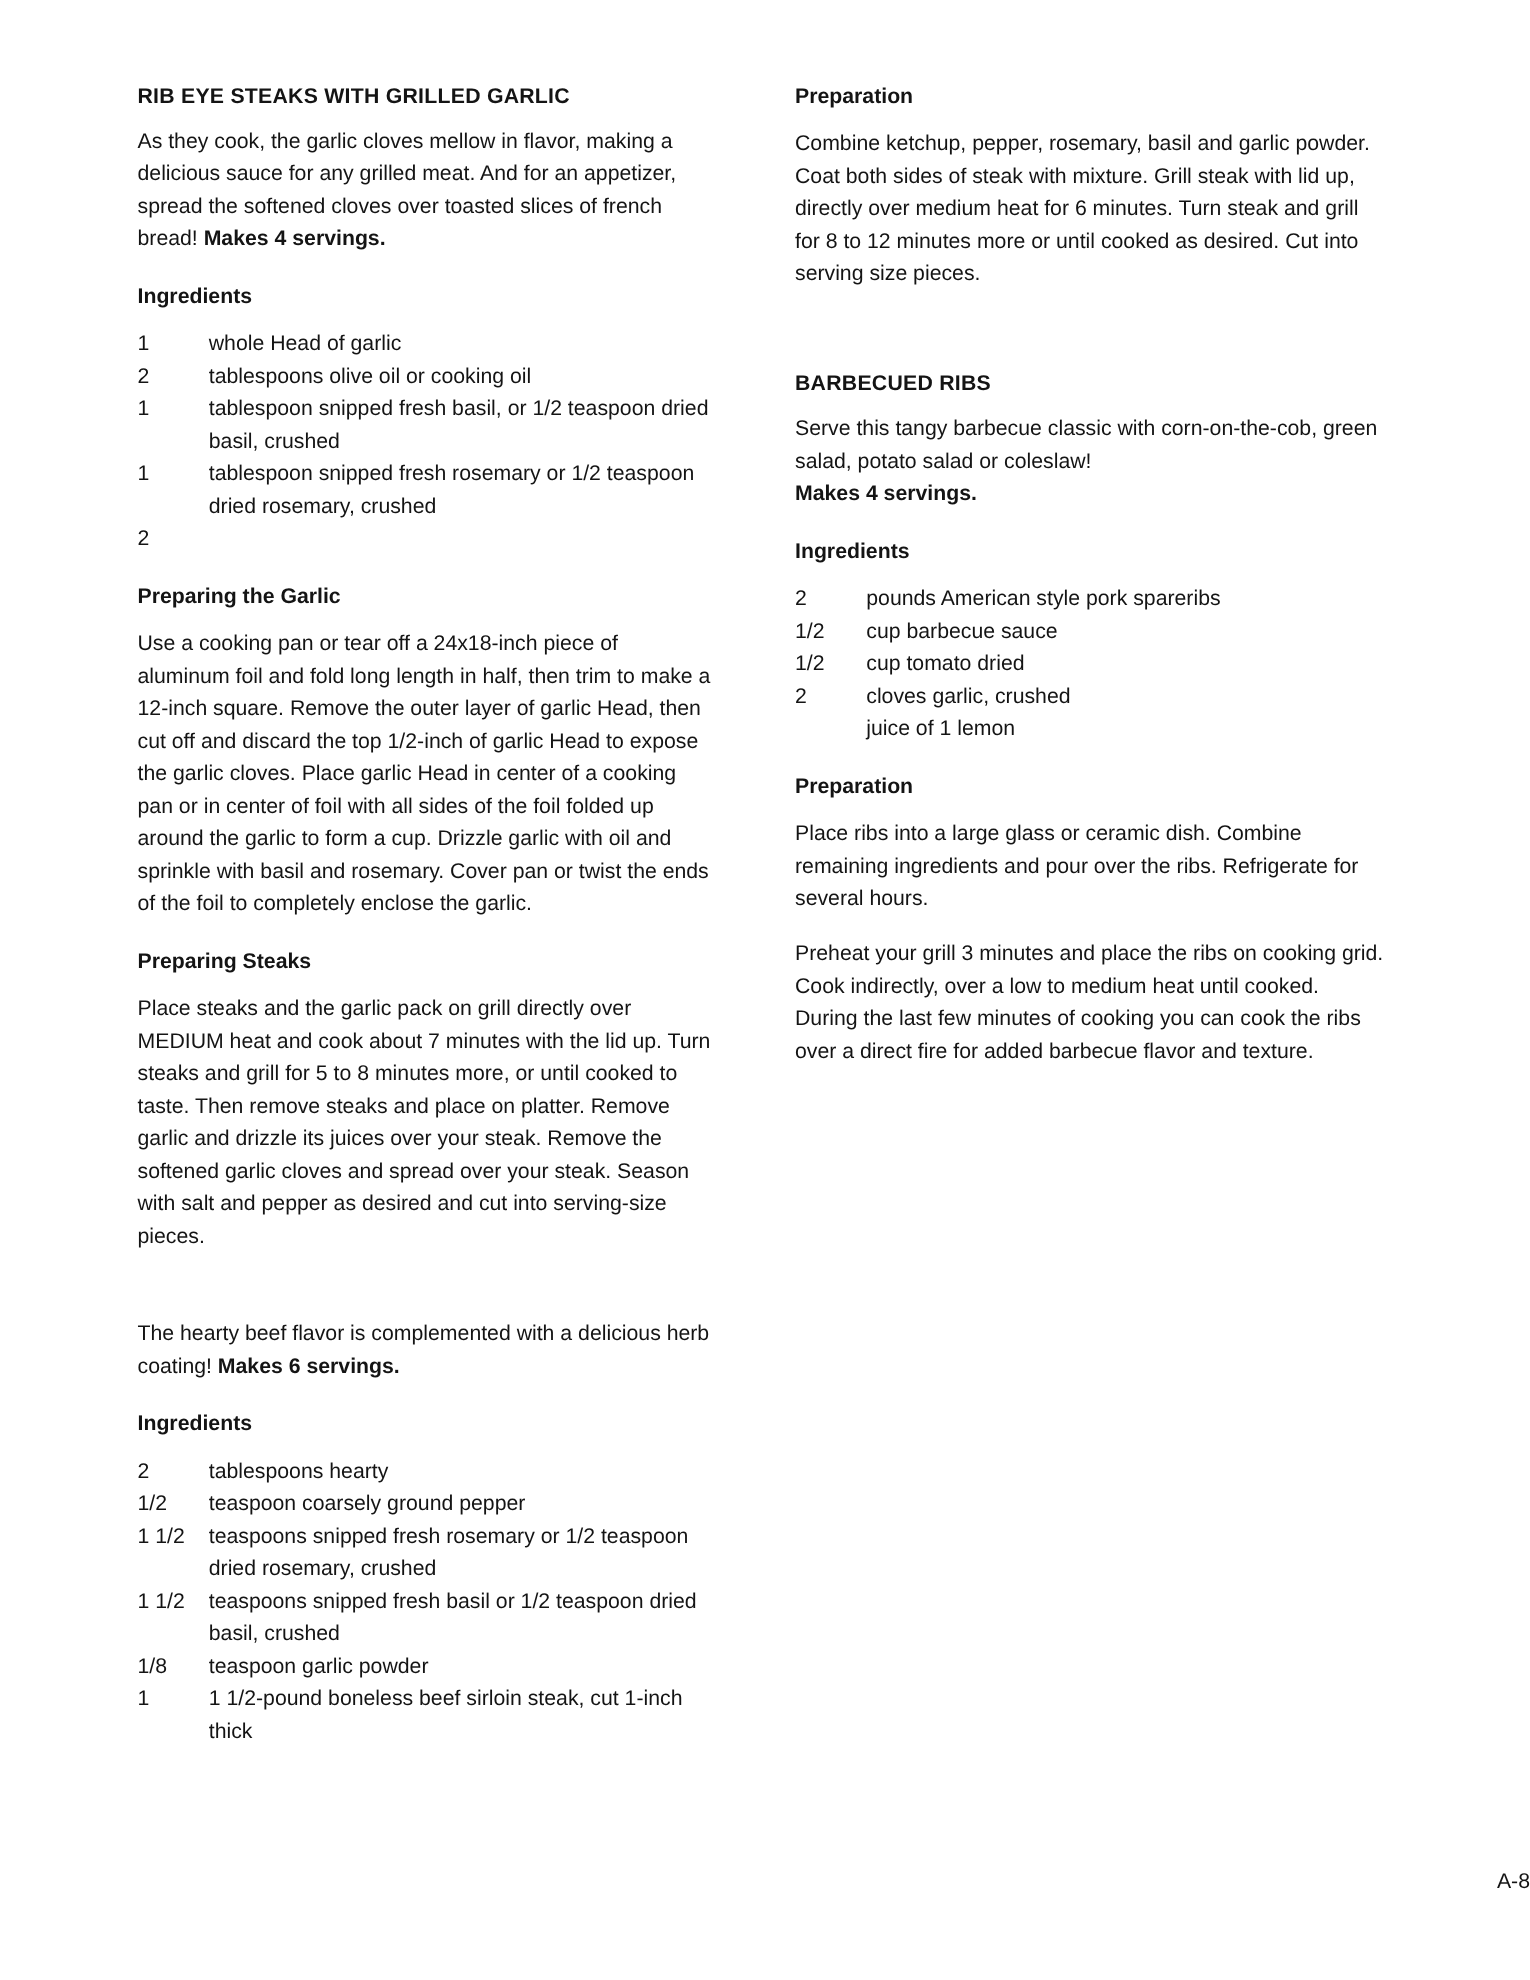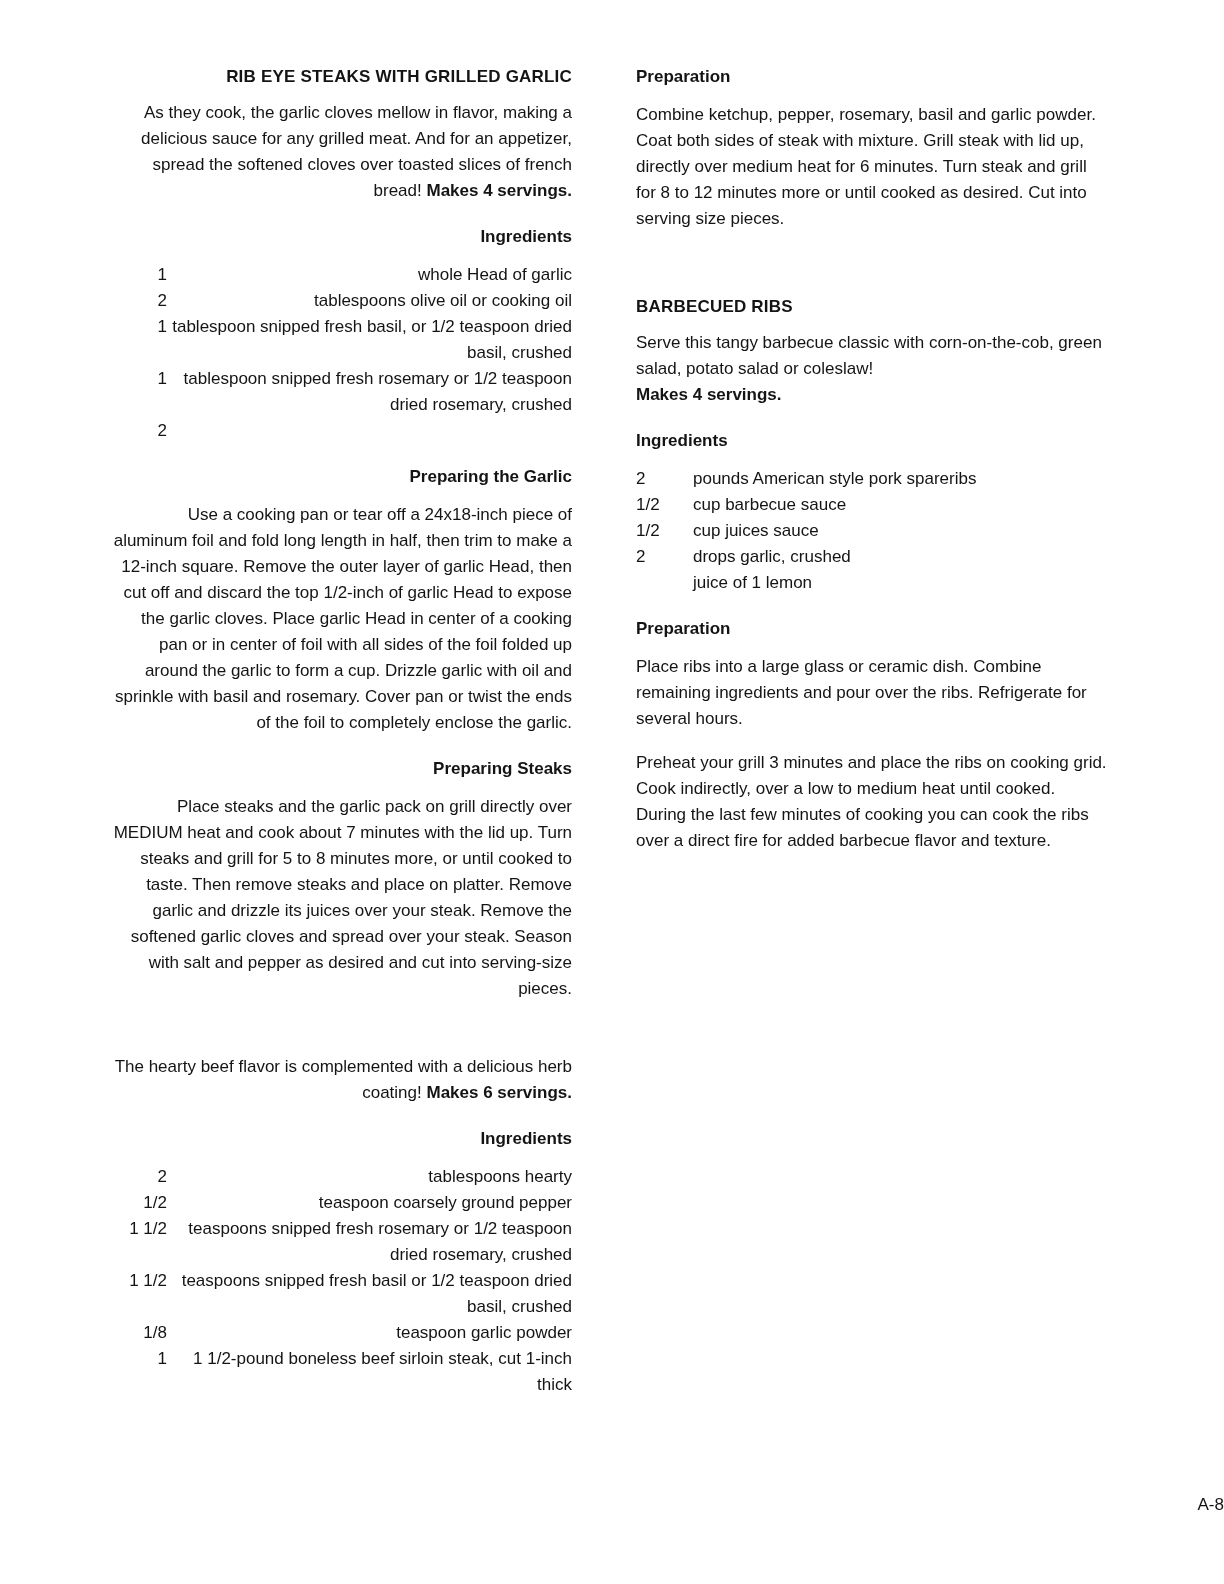--- a/index.html
+++ b/index.html
@@ -16,21 +16,21 @@
     font-family: "Liberation Sans", "DejaVu Sans", sans-serif;
     font-size: 17px;
     line-height: 26px;
     color: #141414;
     overflow: hidden;
   }
   .col {
     position: absolute;
     top: 64px;
   }
-  .col-left  { left: 110px; width: 462px; text-align: right; }
+  .col-left  { left: 110px; width: 462px; }
   .col-right { left: 636px; width: 472px; }
 
   .recipe-title {
     font-weight: 700;
     margin: 0 0 10px 0;
     letter-spacing: 0.2px;
   }
   .intro {
     margin: 0 0 14px 0;
   }
@@ -161,25 +161,25 @@
         <div class="ing-row">
           <span class="ing-qty">2</span>
           <span class="ing-text">pounds American style pork spareribs</span>
         </div>
         <div class="ing-row">
           <span class="ing-qty">1/2</span>
           <span class="ing-text">cup barbecue sauce</span>
         </div>
         <div class="ing-row">
           <span class="ing-qty">1/2</span>
-          <span class="ing-text">cup juices sauce</span>
+          <span class="ing-text">cup tomato dried</span>
         </div>
         <div class="ing-row">
           <span class="ing-qty">2</span>
-          <span class="ing-text">drops garlic, crushed</span>
+          <span class="ing-text">cloves garlic, crushed</span>
         </div>
         <div class="ing-row">
           <span class="ing-qty"></span>
           <span class="ing-text">juice of 1 lemon</span>
         </div>
       </div>
 
       <div class="sub-heading">Preparation</div>
       <p class="body-para">Place ribs into a large glass or ceramic dish. Combine remaining ingredients and pour over the ribs. Refrigerate for several hours.</p>
       <p class="body-para">Preheat your grill 3 minutes and place the ribs on cooking grid. Cook indirectly, over a low to medium heat until cooked. During the last few minutes of cooking you can cook the ribs over a direct fire for added barbecue flavor and texture.</p>

